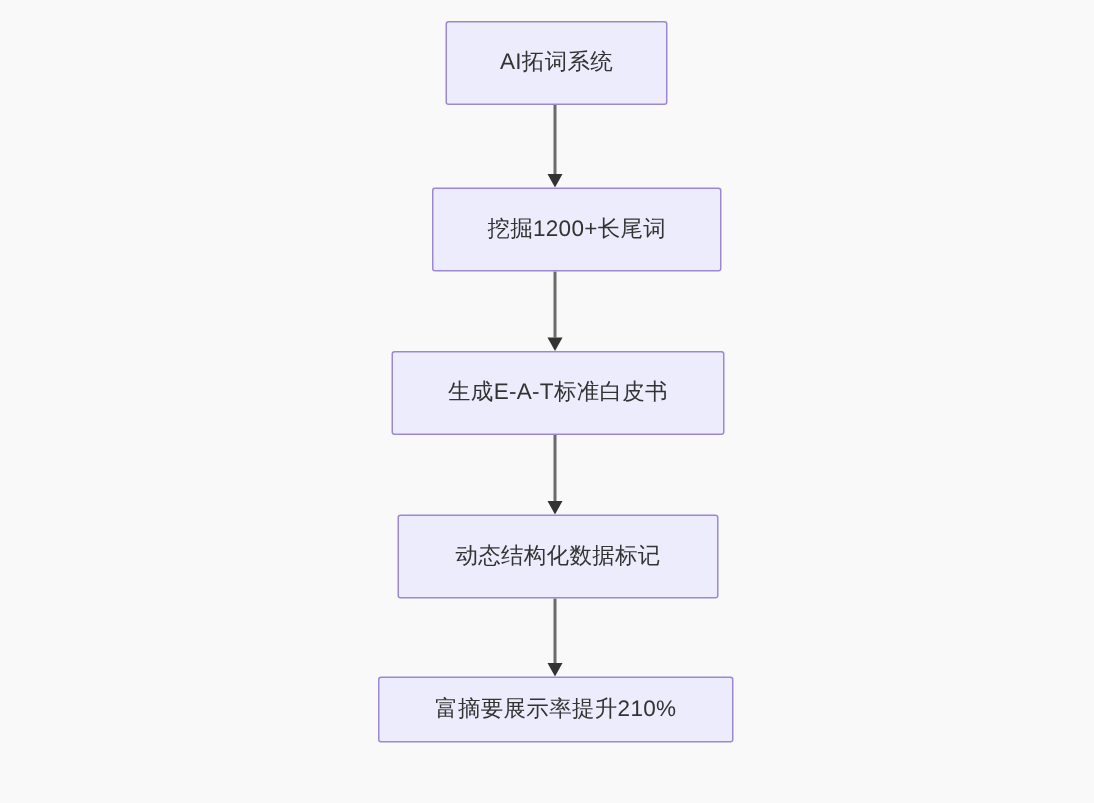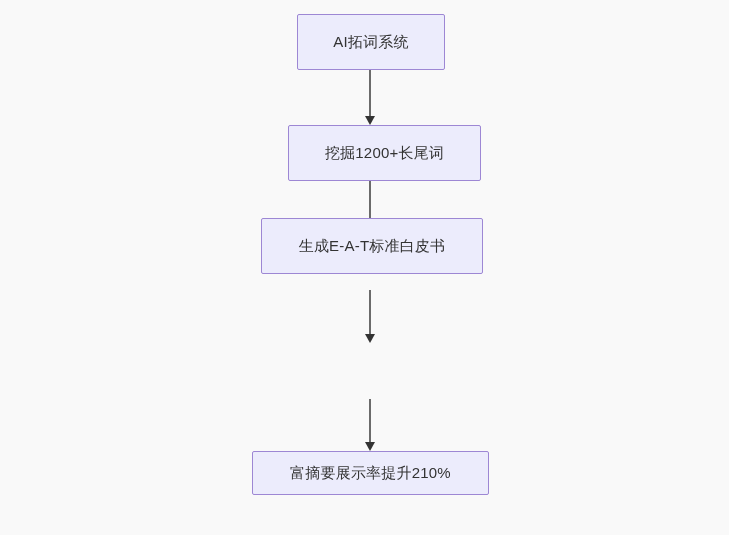--- a/index.html
+++ b/index.html
@@ -78,18 +78,19 @@
 
   <div class="edge" style="left:365px; top:399px; height:52px;">
     <div class="edge-line" style="height:43px;"></div>
     <div class="edge-arrow"></div>
   </div>
 
   <div class="node" style="left:297px; top:14px; width:148px; height:56px;">AI拓词系统</div>
 
   <div class="node" style="left:276px; top:125px; width:193px; height:56px;margin-left:12px;">挖掘1200+长尾词</div>
 
-  <div class="node" style="left:261px; top:218px; width:222px; height:56px;">生成E-A-T标准白皮书</div>
+  <div class="node" style="left:261px; top:234px; width:222px; height:56px;">生成E-A-T标准白皮书</div>
 
+  <div class="node" style="left:265px; top:343px; width:214px; height:56px;">动态结构化数据标记</div>
 
   <div class="node" style="left:252px; top:451px; width:237px; height:44px;">富摘要展示率提升210%</div>
 
 </div>
 
 </body></html>

